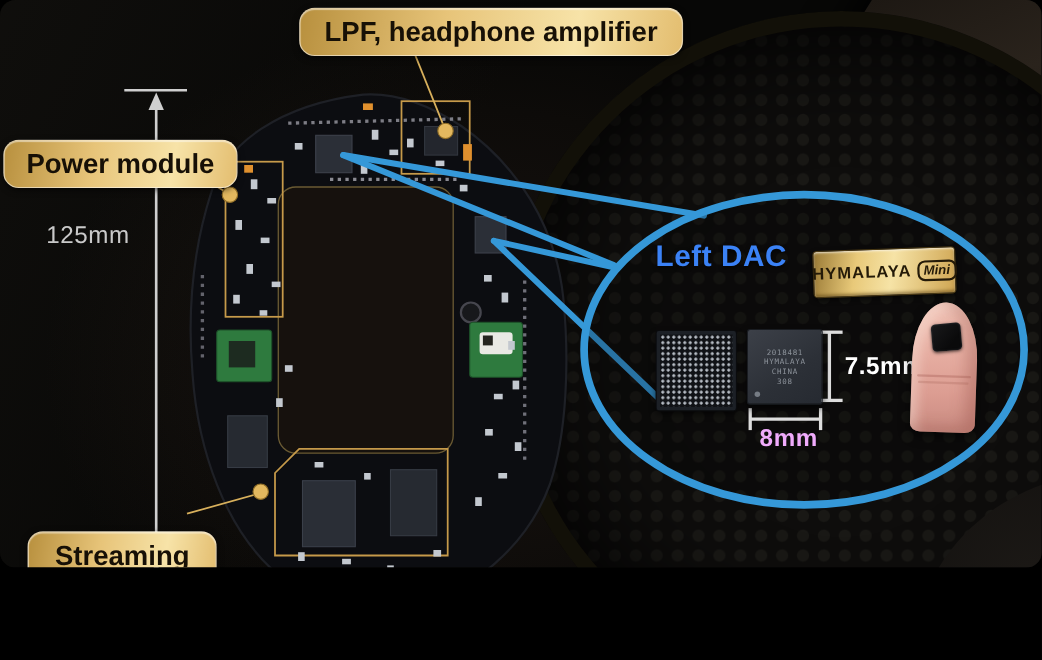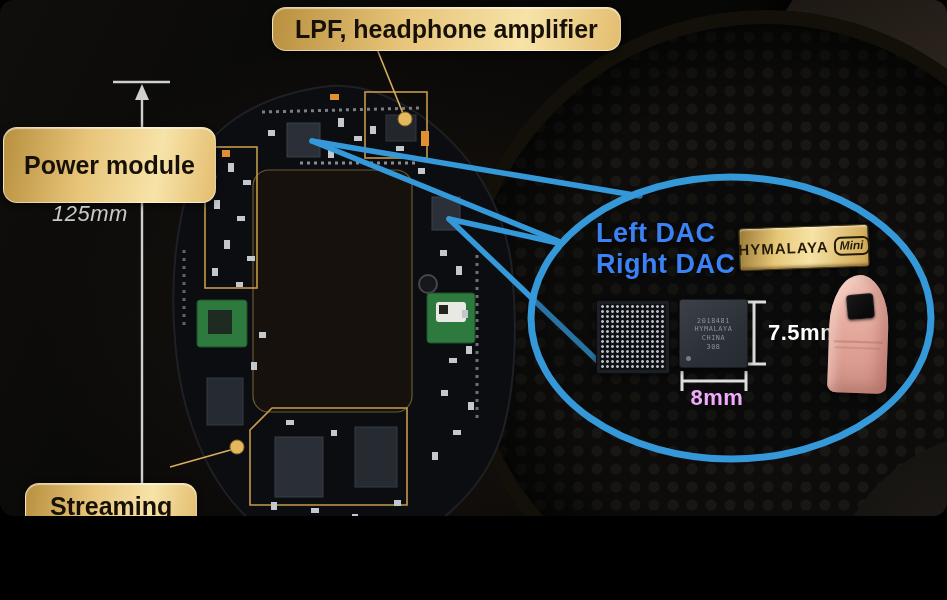--- a/index.html
+++ b/index.html
@@ -44,26 +44,26 @@
   .pill{
     position:absolute;display:inline-flex;align-items:center;justify-content:center;
     background:linear-gradient(100deg,#b8903e 0%,#e7c479 38%,#f7e3a8 72%,#e3bd6f 100%);
     border:1px solid rgba(255,255,255,.55);
     border-radius:14px;
     color:#171006;font-weight:bold;
     box-shadow:0 2px 6px rgba(0,0,0,.55), inset 0 1px 1px rgba(255,255,255,.5);
     white-space:nowrap;
   }
   .pill-lpf{left:272px;top:7px;height:42px;padding:0 22px;font-size:25px;}
-  .pill-power{left:3px;top:127px;height:42px;padding:16px 20px;font-size:25px;}
+  .pill-power{left:3px;top:127px;height:42px;padding:0 20px;font-size:25px;}
   .pill-streaming{left:25px;top:463px;height:45px;padding:0 24px;font-size:25px;margin-top:20px;}
 
   
   .dim-text{position:absolute;color:#c9c9c9;font-size:22px;letter-spacing:.5px;}
-  .dim-125{left:42px;top:201px;width:96px;text-align:center;font-style:italic;}
+  .dim-125{left:42px;top:201px;width:96px;}
   .dim-91{left:274px;top:573px;width:90px;text-align:center;font-size:24px;color:#d4d4d4;}
   .dim-75{left:768px;top:320px;color:#fff;font-weight:bold;font-size:22px;}
   .dim-8{left:686px;top:385px;width:62px;text-align:center;color:#f0abfc;font-weight:bold;font-size:22px;}
 
   
   .dac-title{
     position:absolute;left:596px;top:218px;color:#3b82f6;
     font-size:27px;font-weight:800;line-height:31px;letter-spacing:.5px;
     text-shadow:0 2px 4px rgba(0,0,0,.7);
   }
@@ -258,21 +258,20 @@
   </div>
   <div class="pill pill-streaming">
     <span>Streaming</span>
   </div>
 
   <div class="dim-text dim-125">125mm</div>
   <div class="dim-text dim-91">91mm</div>
 
   <div class="dac-title">
     <div>Left DAC</div>
-    <div>Right DAC</div>
   </div>
 
   <div class="badge">
     <span class="badge-brand">HYMALAYA</span>
     <span class="badge-variant">Mini</span>
   </div>
 
   <div class="bga-chip"></div>
 
   <div class="dac-chip">

